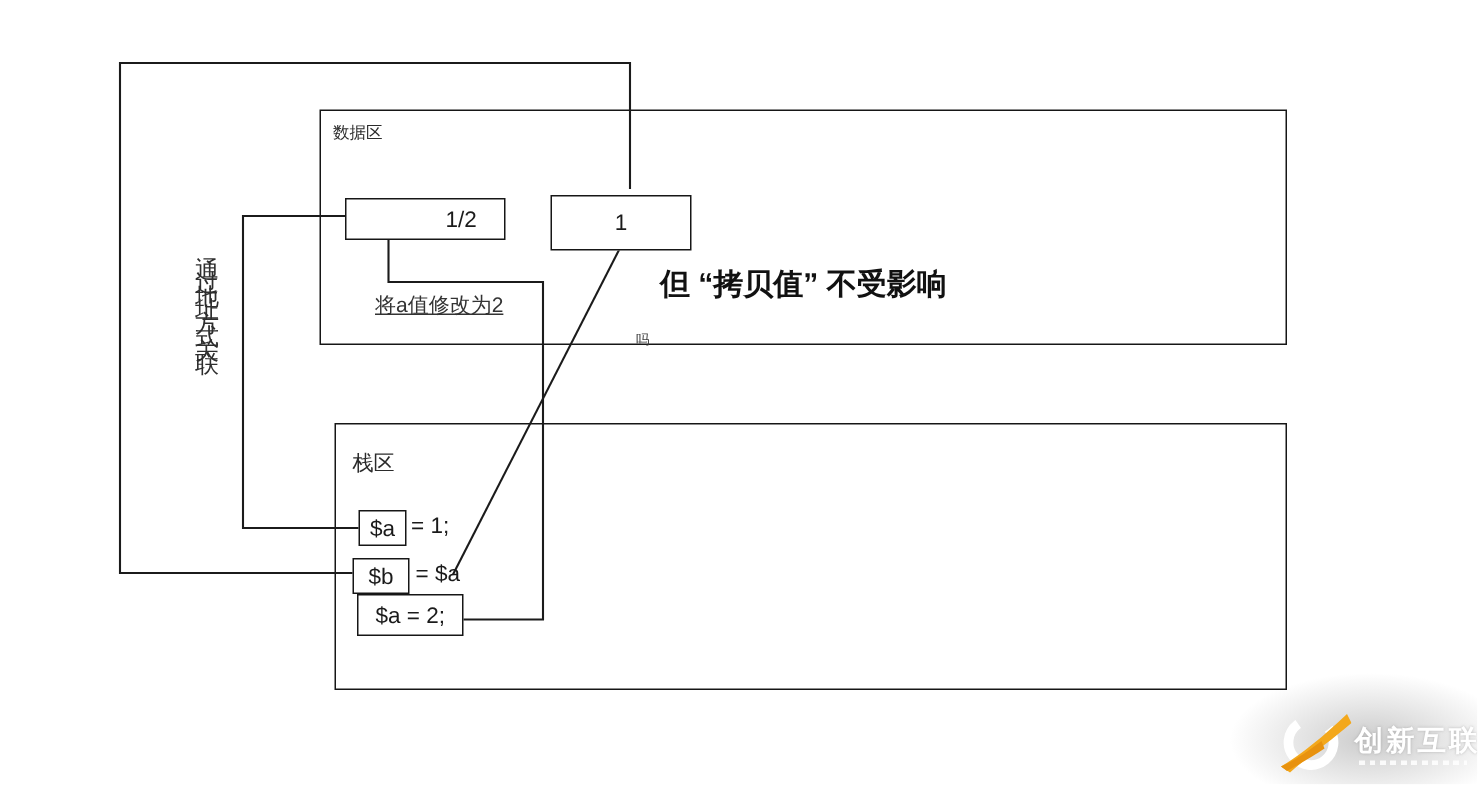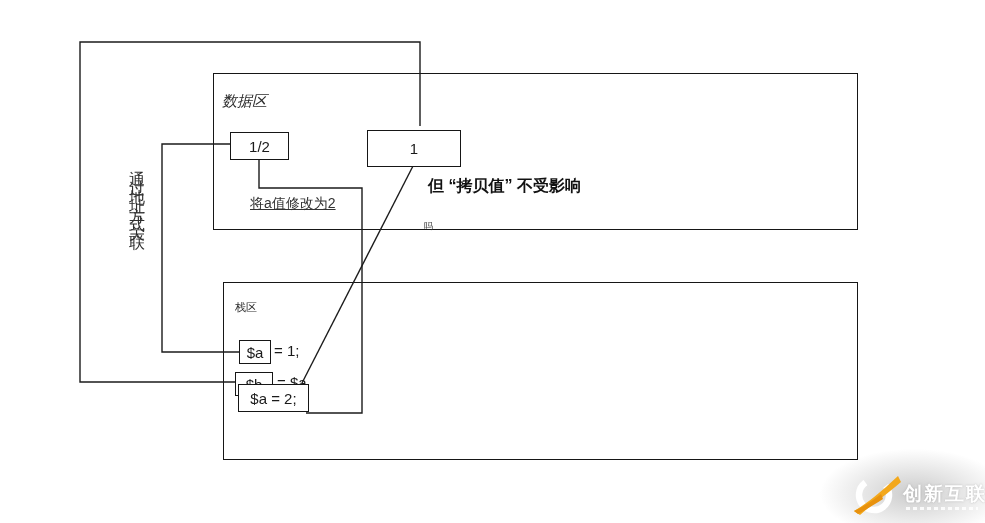--- a/index.html
+++ b/index.html
@@ -11,32 +11,32 @@
   .rect-data{left:213px;top:73px;width:643px;height:155px;}
   .rect-stack{left:223px;top:282px;width:633px;height:176px;}
 
   
   .wires{position:absolute;left:0;top:0;width:985px;height:523px;z-index:1;}
   .wires path{fill:none;stroke:#1b1b1b;stroke-width:1.4;}
 
   
   .box{position:absolute;border:1px solid #161616;background:#fff;display:flex;
        align-items:center;justify-content:center;font-size:15px;color:#1a1a1a;z-index:2;}
-  .box-half{left:230px;top:132px;width:57px;height:26px;}
+  .box-half{left:230px;top:132px;width:57px;height:26px;padding-left:48px;}
   .box-one {left:367px;top:130px;width:92px;height:35px;}
   .box-a   {left:239px;top:340px;width:30px;height:22px;}
   .box-b   {left:235px;top:372px;width:36px;height:22px;}
-  .box-a2  {left:238px;top:384px;width:69px;height:26px;}
+  .box-a2  {left:238px;top:396px;width:69px;height:26px;}
 
   
   .lbl{position:absolute;color:#2b2b2b;white-space:nowrap;z-index:2;}
-  .lbl-data-area {left:222px;top:92px;font-size:15px;font-style:italic;}
-  .lbl-stack-area{left:235px;top:300px;font-size:11px;}
+  .lbl-data-area {left:222px;top:81px;font-size:11px;}
+  .lbl-stack-area{left:235px;top:300px;font-size:14px;}
   .lbl-copy-note {left:479px;top:140px;font-size:15px;color:#3a3a3a;}
-  .lbl-bold-note {left:428px;top:176px;font-size:16px;font-weight:bold;color:#111;}
+  .lbl-bold-note {left:440px;top:176px;font-size:20px;font-weight:bold;color:#111;}
   .lbl-modify    {left:250px;top:195px;font-size:14px;color:#333;text-decoration:underline;}
   .sfx-a{left:274px;top:342px;font-size:15px;color:#1a1a1a;}
   .sfx-b{left:277px;top:374px;font-size:15px;color:#1a1a1a;}
   .lbl-artifact{left:424px;top:220px;font-size:9px;color:#3a3a3a;letter-spacing:-1px;z-index:2;}
 
   
   .v-label{position:absolute;left:126px;top:158px;writing-mode:vertical-lr;
            font-size:16px;letter-spacing:9px;color:#2e2e2e;z-index:2;}
 
   

